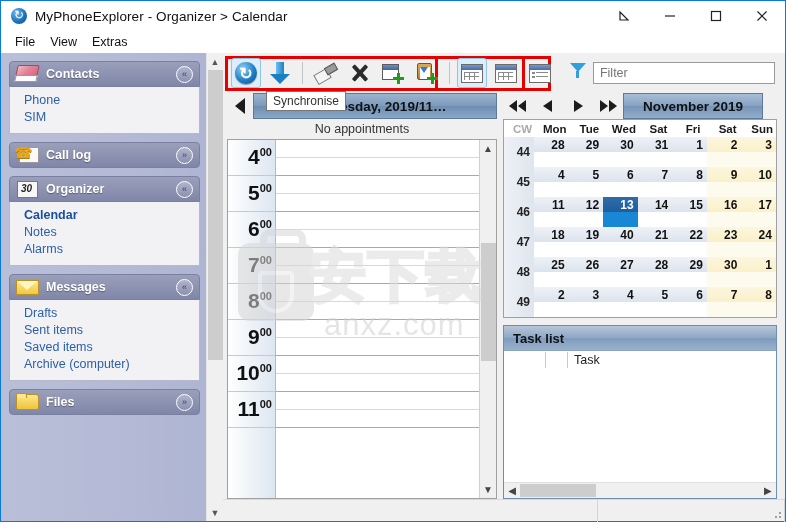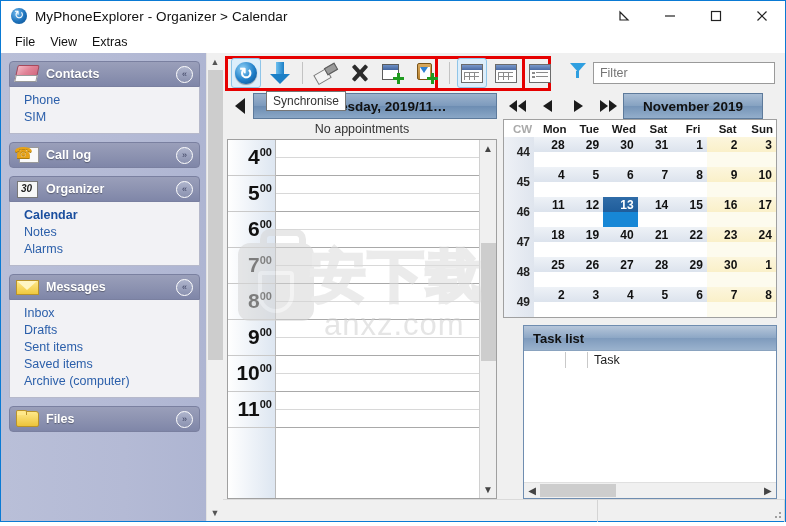--- a/index.html
+++ b/index.html
@@ -286,21 +286,21 @@
   td.dnum{ background:linear-gradient(to bottom,#eef2f7,#dce3ed); color:#111; }
   td.dnum.we{ background:linear-gradient(to bottom,#fcf6dd,#faf0c9); }
   td.dfill{ background:#ffffff; }
   td.dfill.we{ background:#fdfbee; }
   td.sel-top{ background:linear-gradient(to bottom,#2f6ca8,#1f5d9b); color:#fff;
      border-left:2px solid #c41e1e; border-top:2px solid #c41e1e; border-right:2px solid #c41e1e; }
   td.sel-bot{ background:#1787d6; border-left:2px solid #c41e1e; border-bottom:2px solid #c41e1e;
      border-right:2px solid #c41e1e; }
   
   .tasklist{ margin-top:7px; flex:1 1 auto; display:flex; flex-direction:column;
-     border:1px solid #6f8db0; min-height:0;margin-left:20px; }
+     border:1px solid #6f8db0; min-height:0; }
   .task-head{
     height:24px; background:linear-gradient(to bottom,#b6c6da 0%,#8ea8c6 48%,#7f9bbd 52%,#9ab2cd 100%);
     display:flex; align-items:center; padding-left:9px;
     font-weight:bold; font-size:13px; color:#111;
   }
   .task-body{ flex:1 1 auto; background:#fff; position:relative; border-top:1px solid #8aa3bf; }
   .task-colhdr{ display:flex; font-size:12.5px; color:#222; height:18px; align-items:center; }
   .tc1{ width:42px; border-right:1px solid #c9c9c9; height:16px; }
   .tc2{ width:22px; border-right:1px solid #c9c9c9; height:16px; }
   .tc3{ padding-left:6px; }
@@ -414,21 +414,20 @@
         </div>
       </div>
 
       <div class="nav-group">
         <div class="nav-head">
           <div class="ico ico-msg"></div>
           <div class="nav-head-title">Messages</div>
           <div class="nav-chev">«</div>
         </div>
         <div class="nav-items">
-          <a class="nav-link">Inbox</a>
           <a class="nav-link">Drafts</a>
           <a class="nav-link">Sent items</a>
           <a class="nav-link">Saved items</a>
           <a class="nav-link">Archive (computer)</a>
         </div>
       </div>
 
       <div class="nav-group">
         <div class="nav-head collapsed">
           <div class="ico ico-files"></div>

